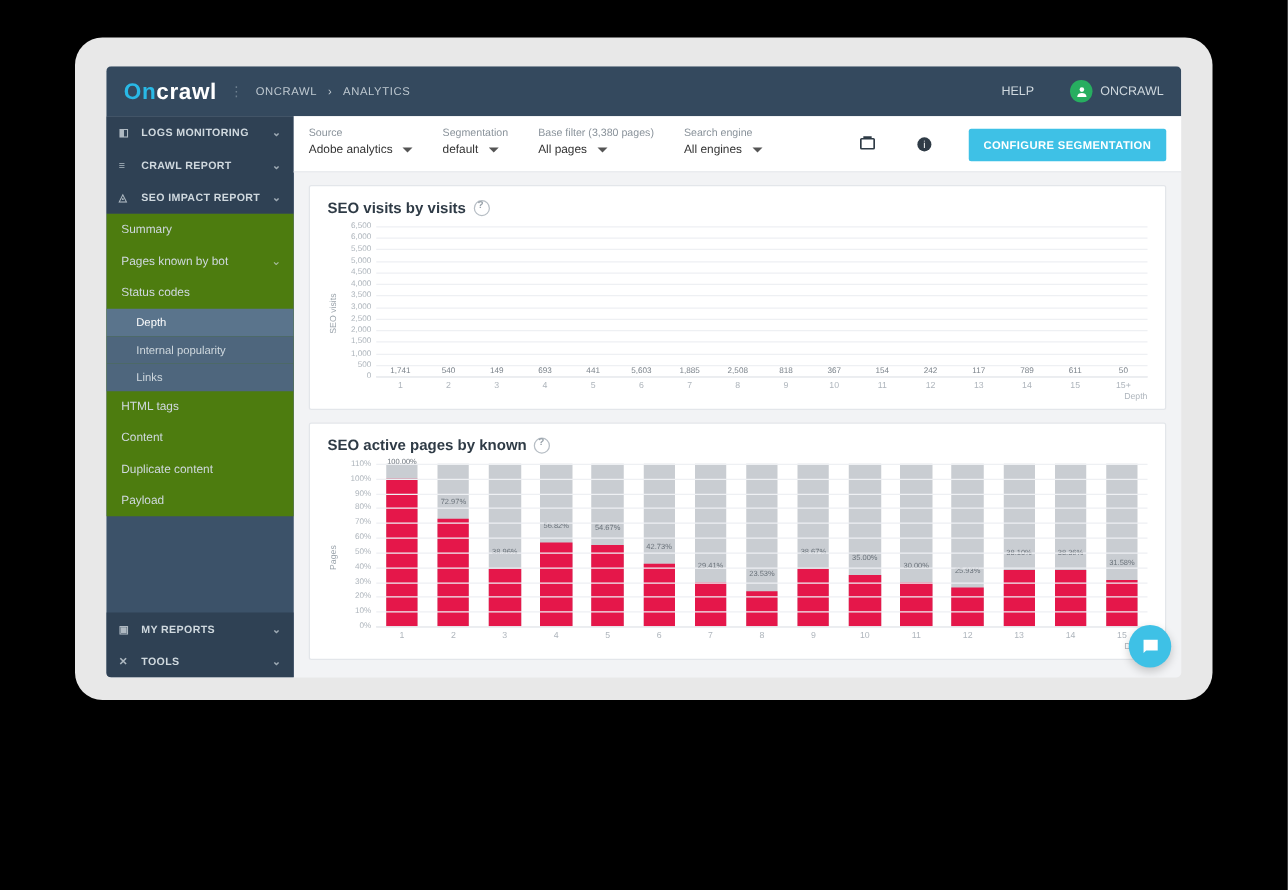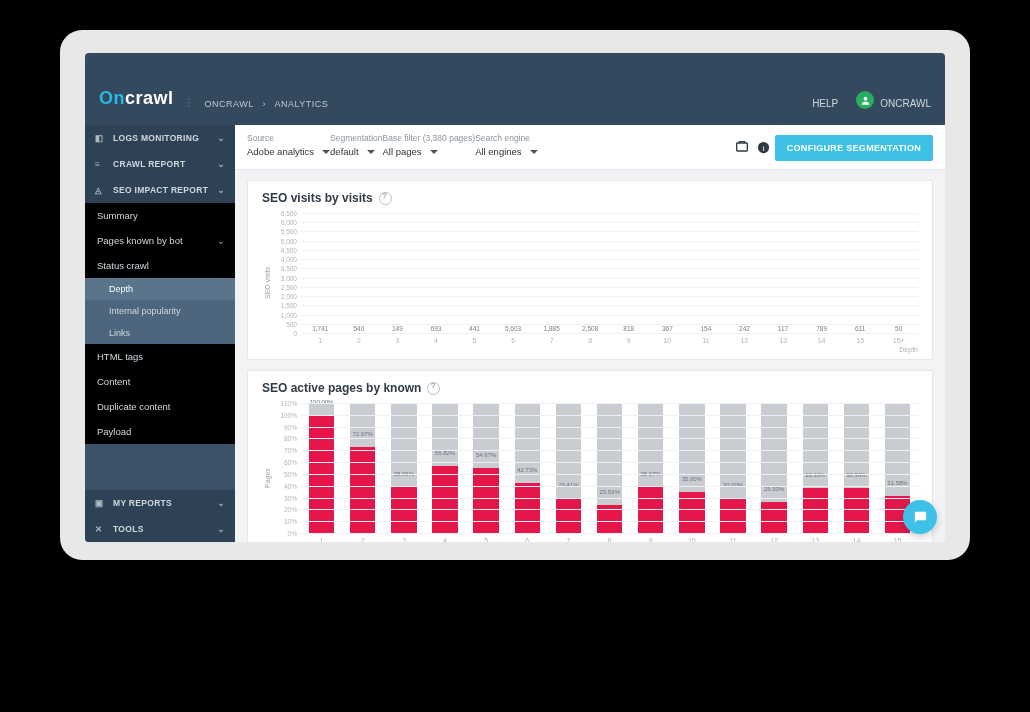--- a/index.html
+++ b/index.html
@@ -1,49 +1,49 @@
 <!DOCTYPE html>
 <html><head>
 <meta charset="utf-8">
 <style>
   html,body{margin:0;padding:0;background:#000;font-family:Arial,Helvetica,sans-serif;font-size:11px;color:#333;width:1030px;height:712px;overflow:hidden}
   .laptop{position:absolute;left:60px;top:30px;width:910px;height:530px;background:#e8e8e8;border-radius:22px;box-shadow:0 30px 60px rgba(0,0,0,.45)}
   .screen{position:absolute;left:25px;right:25px;top:23px;bottom:18px;background:#f2f3f5;border-radius:4px;overflow:hidden;display:flex;flex-direction:column}
   .shadow{position:absolute;left:120px;top:575px;width:790px;height:80px;background:radial-gradient(ellipse at center,rgba(0,0,0,.28) 0%,rgba(0,0,0,0) 70%)}
 
   
-  .topbar{height:40px;background:#34495e;color:#dfe6ea;display:flex;align-items:flex-end;padding:16px 14px;flex:0 0 auto}
+  .topbar{height:40px;background:#34495e;color:#dfe6ea;display:flex;align-items:center;padding:0 14px;flex:0 0 auto}
   .logo{font-size:18px;font-weight:700;letter-spacing:.5px}
   .logo .on{color:#29b9e6}
   .logo .rest{color:#fff}
   .topbar .sep{margin:0 10px;color:#6d7f8f}
   .crumb{color:#bfc9d1;font-size:9px;letter-spacing:.5px}
   .crumb .gt{margin:0 6px}
   .topbar .sp{flex:1}
-  .help{color:#cfd8de;font-size:10px;margin-right:18px}
+  .help{color:#cfd8de;font-size:10px;margin-right:29px}
   .avatar{width:18px;height:18px;border-radius:50%;background:#27ae60;display:inline-flex;align-items:center;justify-content:center;color:#fff;font-size:10px;margin-right:6px}
   .user{color:#cfd8de;font-size:10px}
 
   
   .body{flex:1;display:flex;min-height:0}
   .sidebar{width:150px;background:#3c5269;color:#cfd8de;display:flex;flex-direction:column;font-size:9.5px;overflow:hidden}
   .nav-top{background:#2f4154}
   .nav-item{display:flex;align-items:center;padding:8px 10px;cursor:pointer;text-transform:uppercase;font-weight:700;letter-spacing:.3px;font-size:8.5px}
   .nav-item .ni-icon{width:12px;display:inline-block;margin-right:6px;opacity:.8}
   .nav-item .chev{margin-left:auto;opacity:.7}
-  .nav-sub{background:#000000}
+  .nav-sub{background:#4d7c0f}
   .nav-sub .sub{padding:7px 10px 7px 12px;display:flex;align-items:center;cursor:pointer;font-size:9.5px;text-transform:none;font-weight:400}
   .nav-sub .sub.sel{background:#566f86}
   .nav-sub .sub .chev{margin-left:auto;opacity:.7}
   .nav-sub .leaf{padding:6px 10px 6px 24px;font-size:9px;background:#4e667d;cursor:pointer}
   .nav-sub .leaf.sel{background:#5a748c;color:#fff}
   .nav-bottom{margin-top:auto;background:#2f4154}
 
   .main{flex:1;display:flex;flex-direction:column;min-width:0}
-  .filters{background:#fff;border-bottom:1px solid #e3e6ea;display:flex;align-items:flex-start;padding:8px 12px;}
+  .filters{background:#fff;border-bottom:1px solid #e3e6ea;display:flex;align-items:flex-start;padding:8px 12px;gap:24px}
   .fgroup{display:flex;flex-direction:column;gap:3px}
   .flabel{font-size:8.5px;color:#8a939b}
   .fval{font-size:9.5px;color:#333;display:flex;align-items:center;gap:8px;cursor:pointer}
   .caret{width:0;height:0;border-left:4px solid transparent;border-right:4px solid transparent;border-top:4px solid #555}
   .filters .sp{flex:1}
   .ficon{width:22px;height:22px;display:flex;align-items:center;justify-content:center;color:#2f3b46;margin-top:3px;cursor:pointer}
   .btn-config{background:#3ec1e6;color:#fff;font-size:9px;font-weight:700;letter-spacing:.3px;padding:8px 12px;border-radius:2px;cursor:pointer;margin-top:2px}
 
   .content{flex:1;overflow:hidden;padding:10px 12px;display:flex;flex-direction:column;gap:10px}
   .card{background:#fff;border:1px solid #e3e6ea;border-radius:2px;padding:10px 14px 6px;display:flex;flex-direction:column}
@@ -126,21 +126,21 @@
           </div>
         <div class="nav-sub" id="nav-sub">
             <div class="sub">
               <span>Summary</span>
             </div>
             <div class="sub">
               <span>Pages known by bot</span>
               <span class="chev">⌄</span>
             </div>
             <div class="sub">
-              <span>Status crawl</span>
+              <span>Status codes</span>
             </div>
             <div class="leaf sel">Depth</div>
             <div class="leaf">Internal popularity</div>
             <div class="leaf">Links</div>
             <div class="sub">
               <span>HTML tags</span>
             </div>
             <div class="sub">
               <span>Content</span>
             </div>

